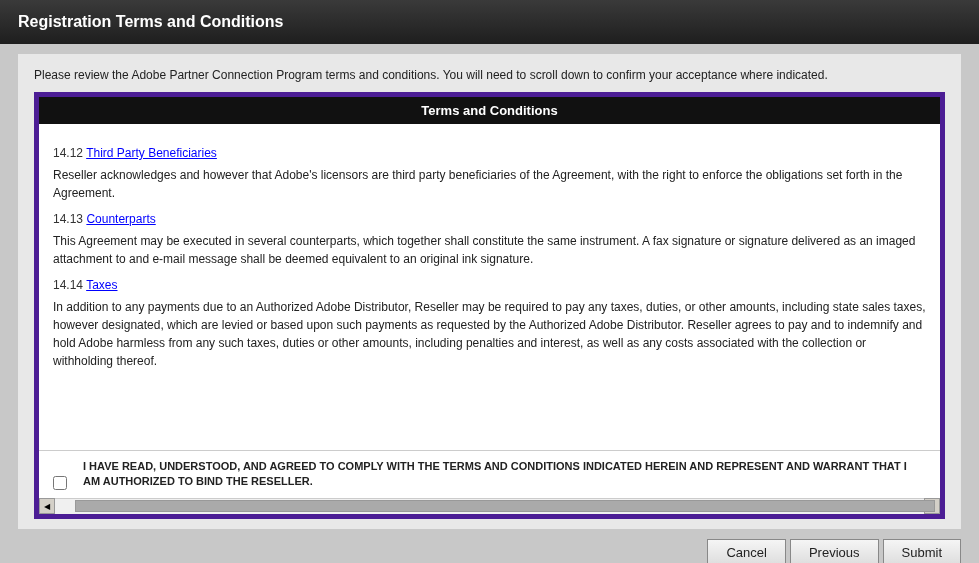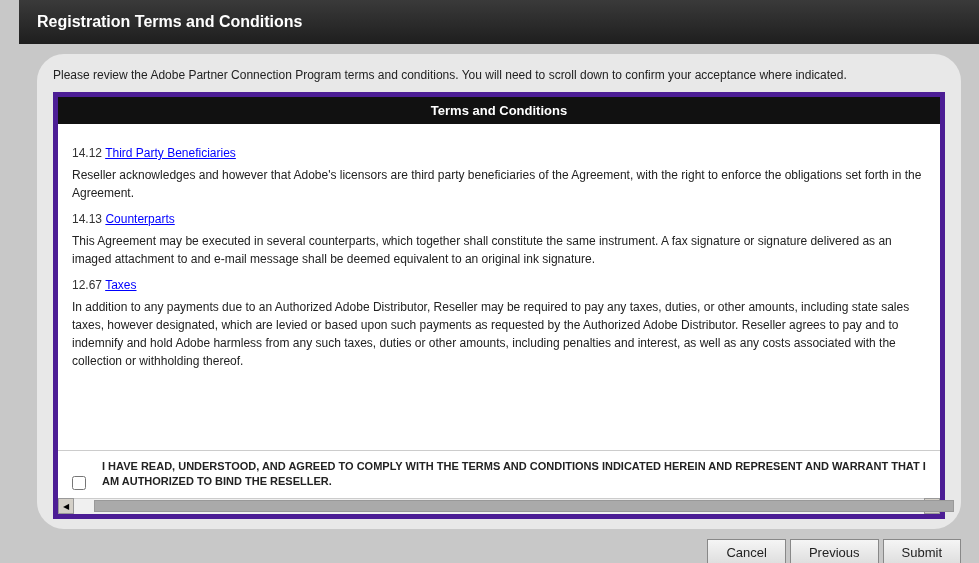--- a/index.html
+++ b/index.html
@@ -10,40 +10,38 @@
       width: 979px;
       height: 563px;
       overflow: hidden;
     }
     .page-wrapper {
       width: 979px;
       height: 563px;
       background: #c8c8c8;
       display: flex;
       flex-direction: column;
-      padding-left: 19px;
     }
     .title-bar {
       background: linear-gradient(to bottom, #3a3a3a, #1e1e1e);
       color: #ffffff;
       padding: 10px 18px;
       font-size: 16px;
       font-weight: bold;
       min-height: 44px;
       display: flex;
       align-items: center;
     }
     .main-content {
       background: #e8e8e8;
       margin: 10px 18px 0 18px;
       padding: 14px 16px 10px 16px;
       flex: 1;
       display: flex;
       flex-direction: column;
-      border-radius: 27px;
     }
     .intro-text {
       font-size: 12px;
       color: #222;
       margin-bottom: 10px;
     }
     .terms-container {
       border: 5px solid #4c1d95;
       flex: 1;
       display: flex;
@@ -200,21 +198,21 @@
           </div>
 
           <div class="section-title">
             <span>14.13 </span><a href="#">Counterparts</a>
           </div>
           <div class="section-body">
             This Agreement may be executed in several counterparts, which together shall constitute the same instrument. A fax signature or signature delivered as an imaged attachment to and e-mail message shall be deemed equivalent to an original ink signature.
           </div>
 
           <div class="section-title">
-            <span>12.67 </span><a href="#">Taxes</a>
+            <span>14.14 </span><a href="#">Taxes</a>
           </div>
           <div class="section-body">
             In addition to any payments due to an Authorized Adobe Distributor, Reseller may be required to pay any taxes, duties, or other amounts, including state sales taxes, however designated, which are levied or based upon such payments as requested by the Authorized Adobe Distributor. Reseller agrees to pay and to indemnify and hold Adobe harmless from any such taxes, duties or other amounts, including penalties and interest, as well as any costs associated with the collection or withholding thereof.
           </div>
 
           <div style="height: 60px;"></div>
         </div>
       </div>
 
       <div class="terms-footer">

